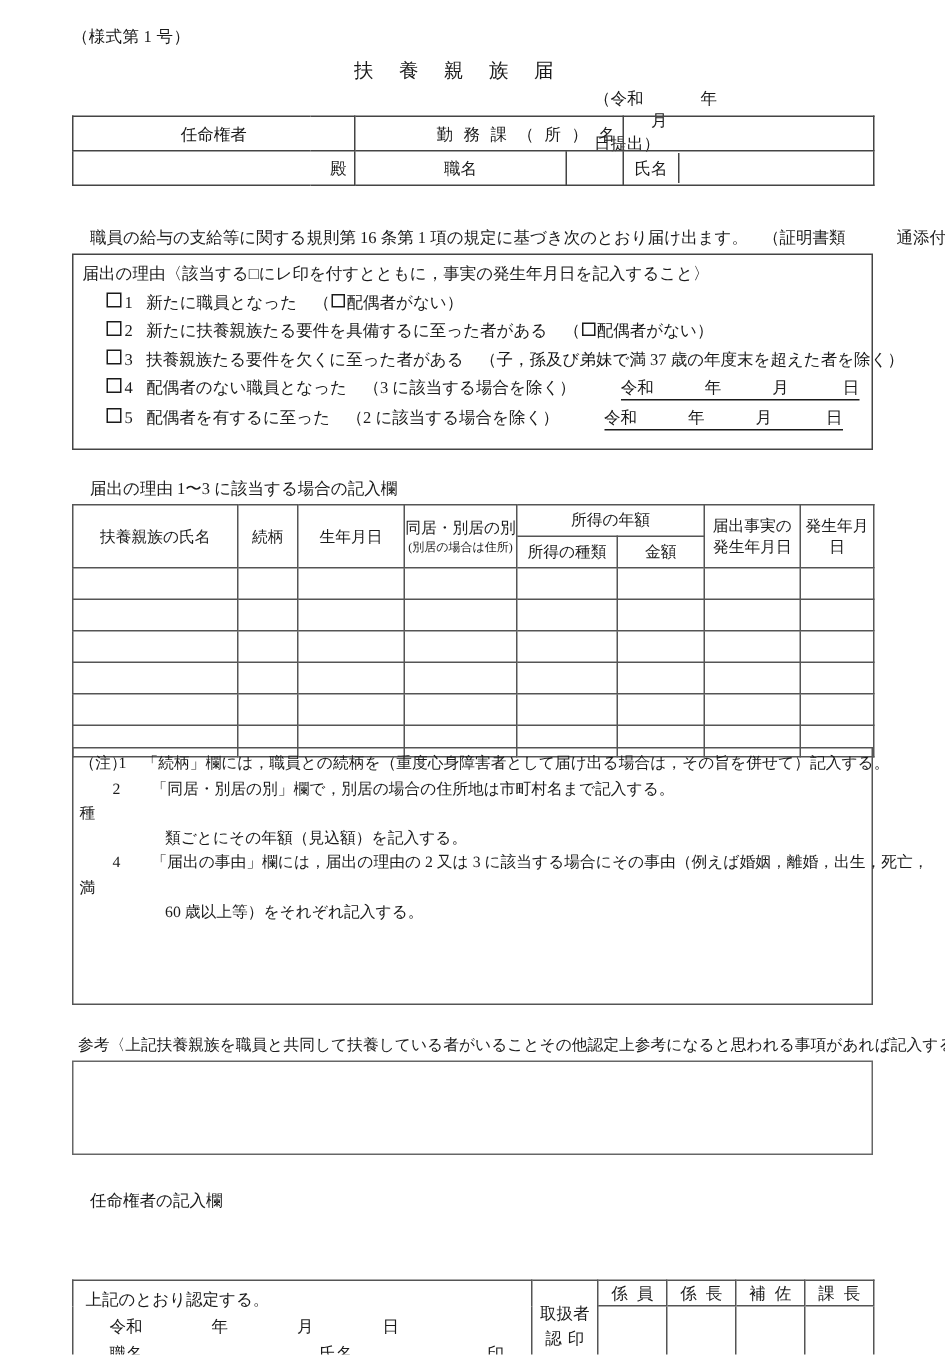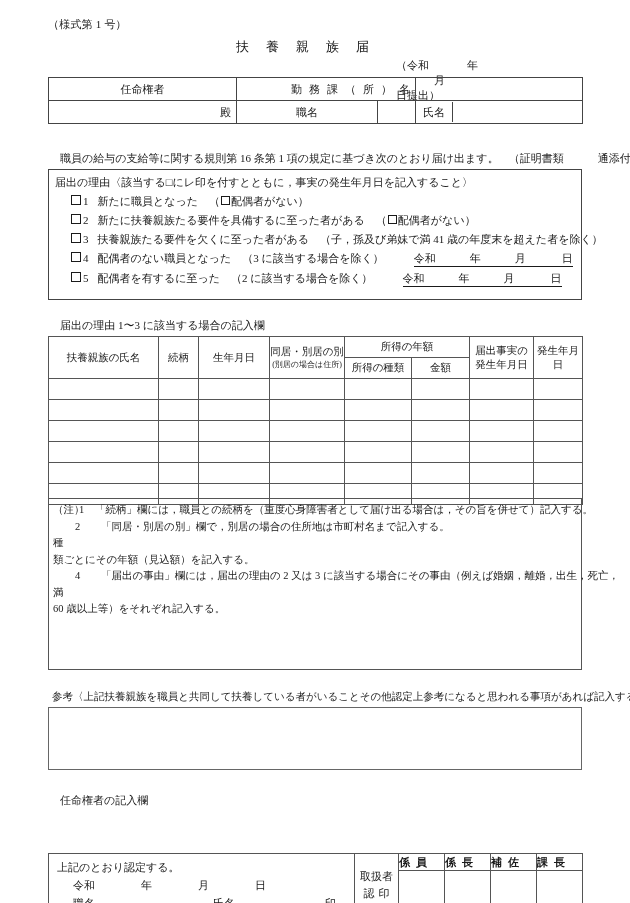--- a/index.html
+++ b/index.html
@@ -193,21 +193,21 @@
     position: relative;
   }
   .note-lbl { display: inline-block; width: 26px; }
   .note-num { display: inline-block; width: 26px; text-align: left; margin-left: 22px;}
   .note-body { }
   .note-hang {
     position: absolute;
     left: 0px;
     line-height: 16.5px;
   }
-  .note-cont { line-height: 16.5px; white-space: nowrap; }
+  .note-cont { margin-left: 57px; line-height: 16.5px; white-space: nowrap; }
 
   
   .ref-caption {
     position: absolute;
     left: 52px;
     top: 690px;
     font-size: 10.5px;
     white-space: nowrap;
   }
   .ref-box {
@@ -249,25 +249,24 @@
   .app-l3 { padding-left: 16px; }
   .app-l3 .gp3 { display:inline-block; width: 118px; }
   .app-l3 .gp4 { display:inline-block; width: 90px; }
   .app-toriatsukai {
     text-align: center;
     font-size: 11px;
     line-height: 17px;
   }
   .app-toriatsukai .sp { letter-spacing: 4px; }
   .sig-head {
-    text-align: left;
+    text-align: center;
     height: 16px;
     font-size: 11px;
     border-bottom: 1px dotted #555 !important;
-    font-weight: bold;
   }
   .sig-head span { letter-spacing: 6px; }
   .sig-head span:last-child { letter-spacing: 0; }
   .sig-cell { height: 44px; }
 </style>
 </head>
 <body>
 
 <div class="page">
 
@@ -330,21 +329,21 @@
       <span class="cb"></span>
         <span class="rnum">2</span>
         <span class="rtext">新たに扶養親族たる要件を具備するに至った者がある　（</span>
         <span class="cb-inline"></span>
         <span class="rtext">配偶者がない）</span>
     </div>
 
     <div class="reason-item">
       <span class="cb"></span>
         <span class="rnum">3</span>
-        <span class="rtext">扶養親族たる要件を欠くに至った者がある　（子，孫及び弟妹で満 41 歳の年度末を超えた者を除く）</span>
+        <span class="rtext">扶養親族たる要件を欠くに至った者がある　（子，孫及び弟妹で満 37 歳の年度末を超えた者を除く）</span>
     </div>
 
     <div class="reason-item">
       <span class="cb"></span>
         <span class="rnum">4</span>
         <span class="rtext">配偶者のない職員となった　（3 に該当する場合を除く）</span>
         <span class="rdate"><span>令和</span><span class="gapA"></span><span>年</span><span class="gapB"></span><span>月</span><span class="gapC"></span><span>日</span></span>
     </div>
 
     <div class="reason-item">

